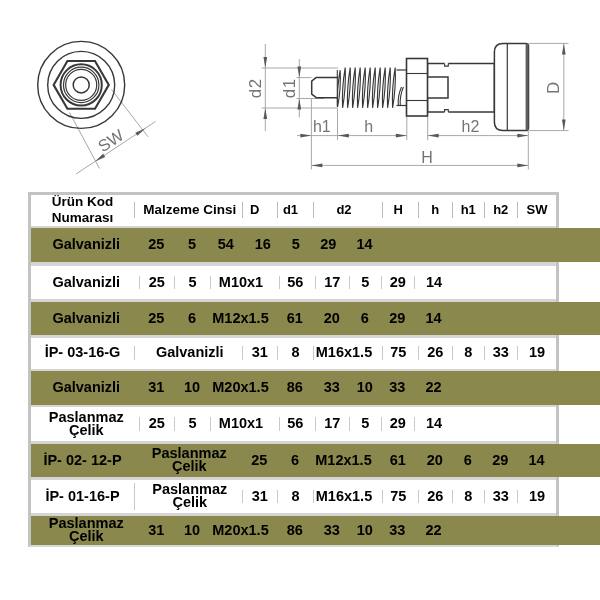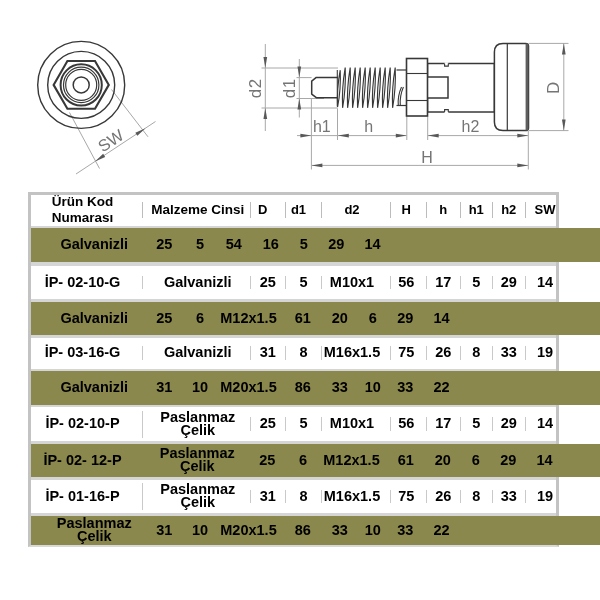--- a/index.html
+++ b/index.html
@@ -13,21 +13,21 @@
 .wrow .cell + .cell{border-left:1px solid #c9c9c9;}
 .hdr .cell + .cell{border-left:1px solid #bcbcbc;}
 .c1{width:103px;}.c2{width:107.5px;}.c3{width:35.5px;}.c4{width:36px;}.c5{width:69px;}
 .c6{width:35.5px;}.c7{width:34.5px;}.c8{width:31.5px;}.c9{width:33.5px;}.c10{width:39px;}
 .f13{font-size:14.5px;}
 .hdr .cell{line-height:16px;}
 .hdr .c3,.hdr .c4,.hdr .c5,.hdr .c6,.hdr .c7,.hdr .c8,.hdr .c9,.hdr .c10{font-size:13px;}
 .hdr .c1,.hdr .c2{font-size:13.5px;}
 .hdr .c3,.hdr .c4,.hdr .c5{padding-right:10px;}
 .hdr .c6{padding-right:6px;}
-.row .c2{padding-left:3px;margin-left:8px;}
+.row .c2{padding-left:3px;}
 .row .c5{padding-right:8px;}
 .row .c6{padding-right:4px;}
 </style>
 </head>
 <body>
 
 <svg id="drawing" width="600" height="600" viewBox="0 0 600 600">
 <g stroke-linecap="butt" fill="none">
 
   <line x1="69.5" y1="112.5" x2="99.5" y2="168.5" stroke="#a8a8a8" stroke-width="1"></line>
@@ -195,21 +195,20 @@
       <div class="cell c4 f13">5</div>
       <div class="cell c6 f13">54</div>
       <div class="cell c7 f13">16</div>
       <div class="cell c8 f13">5</div>
       <div class="cell c9 f13">29</div>
       <div class="cell c10 f13">14</div>
   </div>
   <div class="sep" style="height:3.5px"></div>
 
   <div class="row wrow" style="height:33.5px">
-    <div class="cell c1 f13">İP- 02-10-G</div>
       <div class="cell c2 f13">Galvanizli</div>
       <div class="cell c3 f13">25</div>
       <div class="cell c4 f13">5</div>
       <div class="cell c5 f13">M10x1</div>
       <div class="cell c6 f13">56</div>
       <div class="cell c7 f13">17</div>
       <div class="cell c8 f13">5</div>
       <div class="cell c9 f13">29</div>
       <div class="cell c10 f13">14</div>
   </div>
@@ -249,21 +248,20 @@
       <div class="cell c5 f13">M20x1.5</div>
       <div class="cell c6 f13">86</div>
       <div class="cell c7 f13">33</div>
       <div class="cell c8 f13">10</div>
       <div class="cell c9 f13">33</div>
       <div class="cell c10 f13">22</div>
   </div>
   <div class="sep" style="height:2.5px"></div>
 
   <div class="row wrow" style="height:34px">
-    <div class="cell c1 f13">İP- 02-10-P</div>
       <div class="cell c2 f13">Paslanmaz<br>Çelik</div>
       <div class="cell c3 f13">25</div>
       <div class="cell c4 f13">5</div>
       <div class="cell c5 f13">M10x1</div>
       <div class="cell c6 f13">56</div>
       <div class="cell c7 f13">17</div>
       <div class="cell c8 f13">5</div>
       <div class="cell c9 f13">29</div>
       <div class="cell c10 f13">14</div>
   </div>

